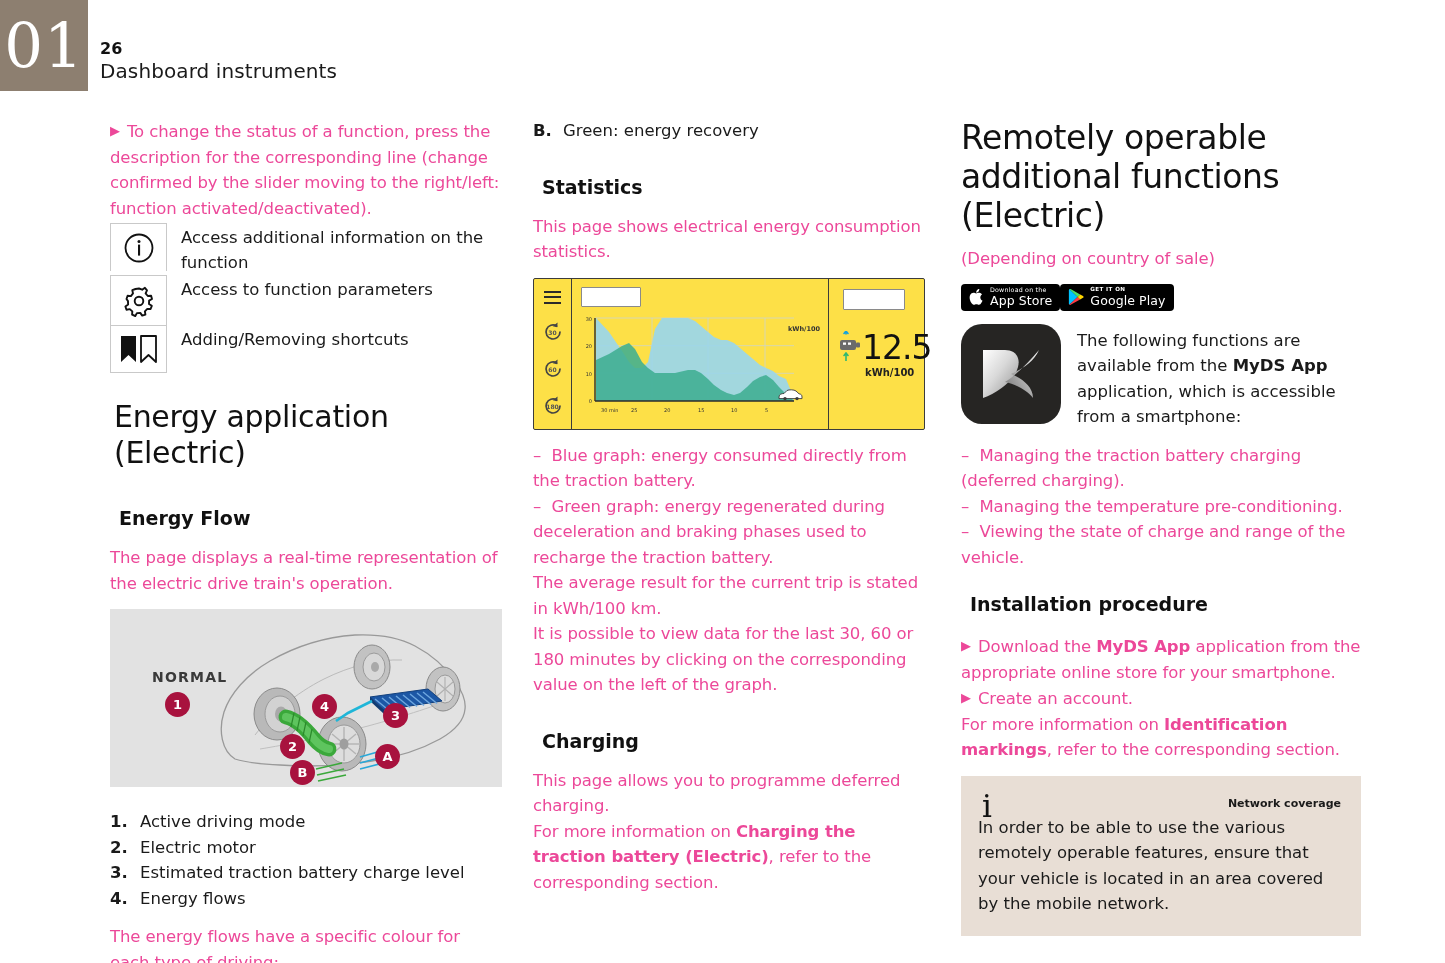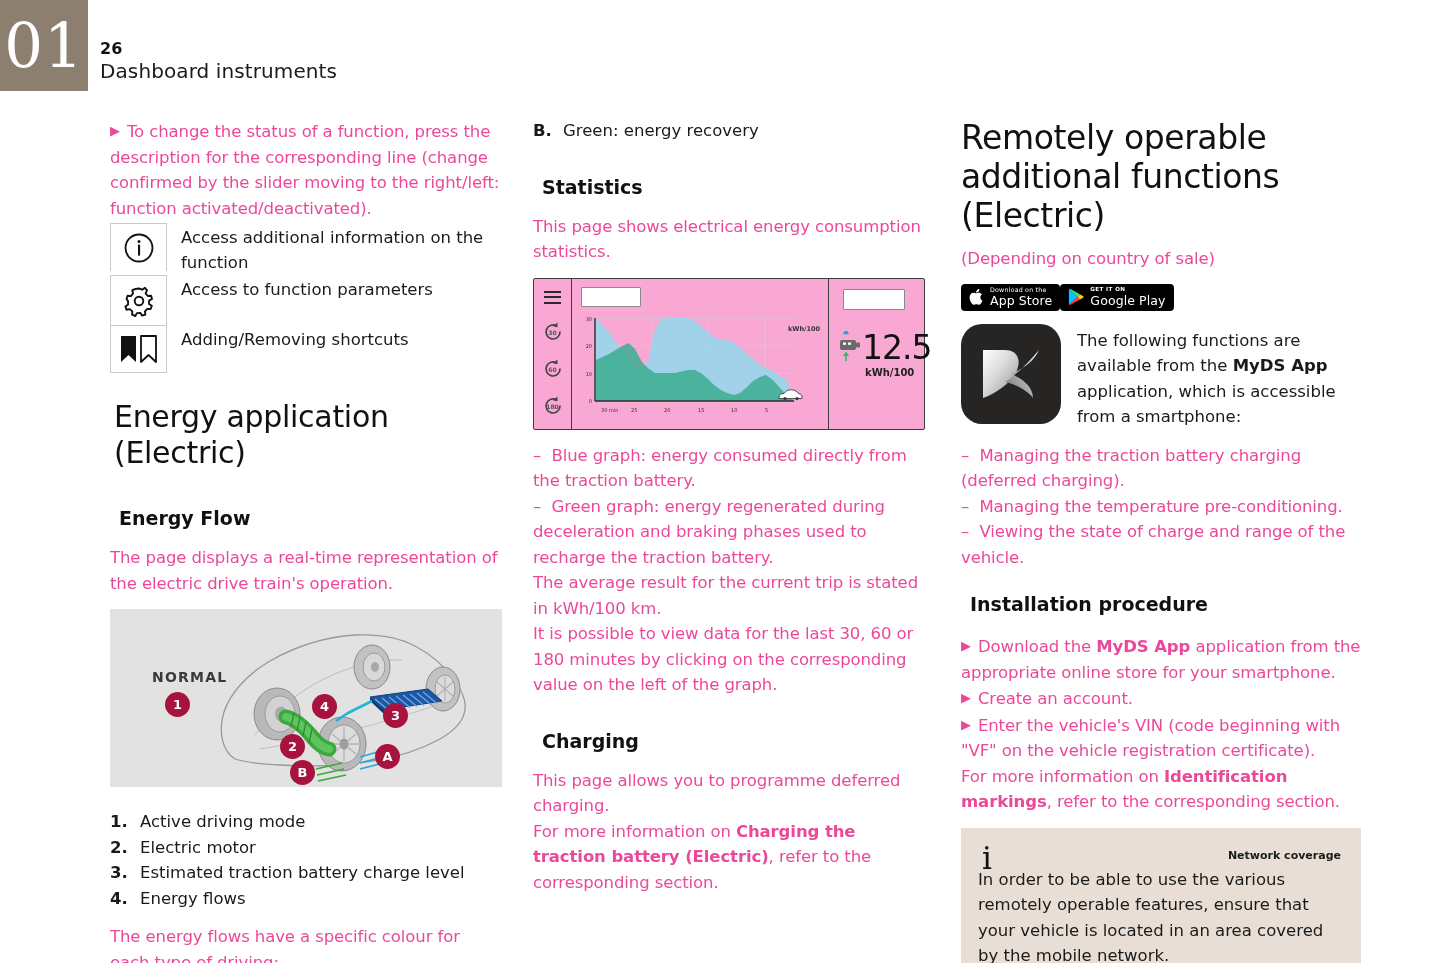--- a/index.html
+++ b/index.html
@@ -118,21 +118,21 @@
   #normal-label {
     position: absolute; left: 42px; top: 60px;
     font-size: 14px; font-weight: bold; letter-spacing: 1.2px;
     color: #3a3a3a;
   }
 
   
   #stats-figure {
     width: 392px; height: 152px;
     border: 1.5px solid #3c3c3c;
-    background: #f9a8d4;
+    background: #fde047;
     position: relative;
     display: flex;
     border-radius: 2px;
   }
   #stats-left {
     width: 38px; border-right: 1.5px solid #3c3c3c;
     display: flex; flex-direction: column; align-items: center;
     padding-top: 9px;
   }
   .ham { width: 17px; margin-top: 3px; }
@@ -579,21 +579,20 @@
   <p>–&nbsp; <span>Managing the traction battery charging (deferred charging).</span></p>
   <p>–&nbsp; <span>Managing the temperature pre-conditioning.</span></p>
   <p>–&nbsp; <span>Viewing the state of charge and range of the vehicle.</span></p>
 
   <div class="spacer-sm"></div>
   <h2 class="sub-title">Installation procedure</h2>
   <div style="height:8px"></div>
 
   <p class="arrow-item"><span class="arrow">▶</span><span>Download the </span><b>MyDS App</b><span> application from the appropriate online store for your smartphone.</span></p>
   <p class="arrow-item"><span class="arrow">▶</span><span>Create an account.</span></p>
-  <p class="arrow-item"><span class="arrow">▶</span><span>Enter the vehicle's VIN (code beginning with "VF" on the vehicle registration certificate).</span></p>
   <p><span>For more information on </span><b>Identification markings</b><span>, refer to the corresponding section.</span></p>
 
   <div class="spacer-sm"></div>
 
   <div id="note-box">
     <div id="note-i">i</div>
     <div id="note-title">Network coverage</div>
     <div id="note-body"><span class="first-line">In order to be able to use the various remotely operable features, ensure that your vehicle is located in an area covered by the mobile network.</span></div>
   </div>
 </div>

